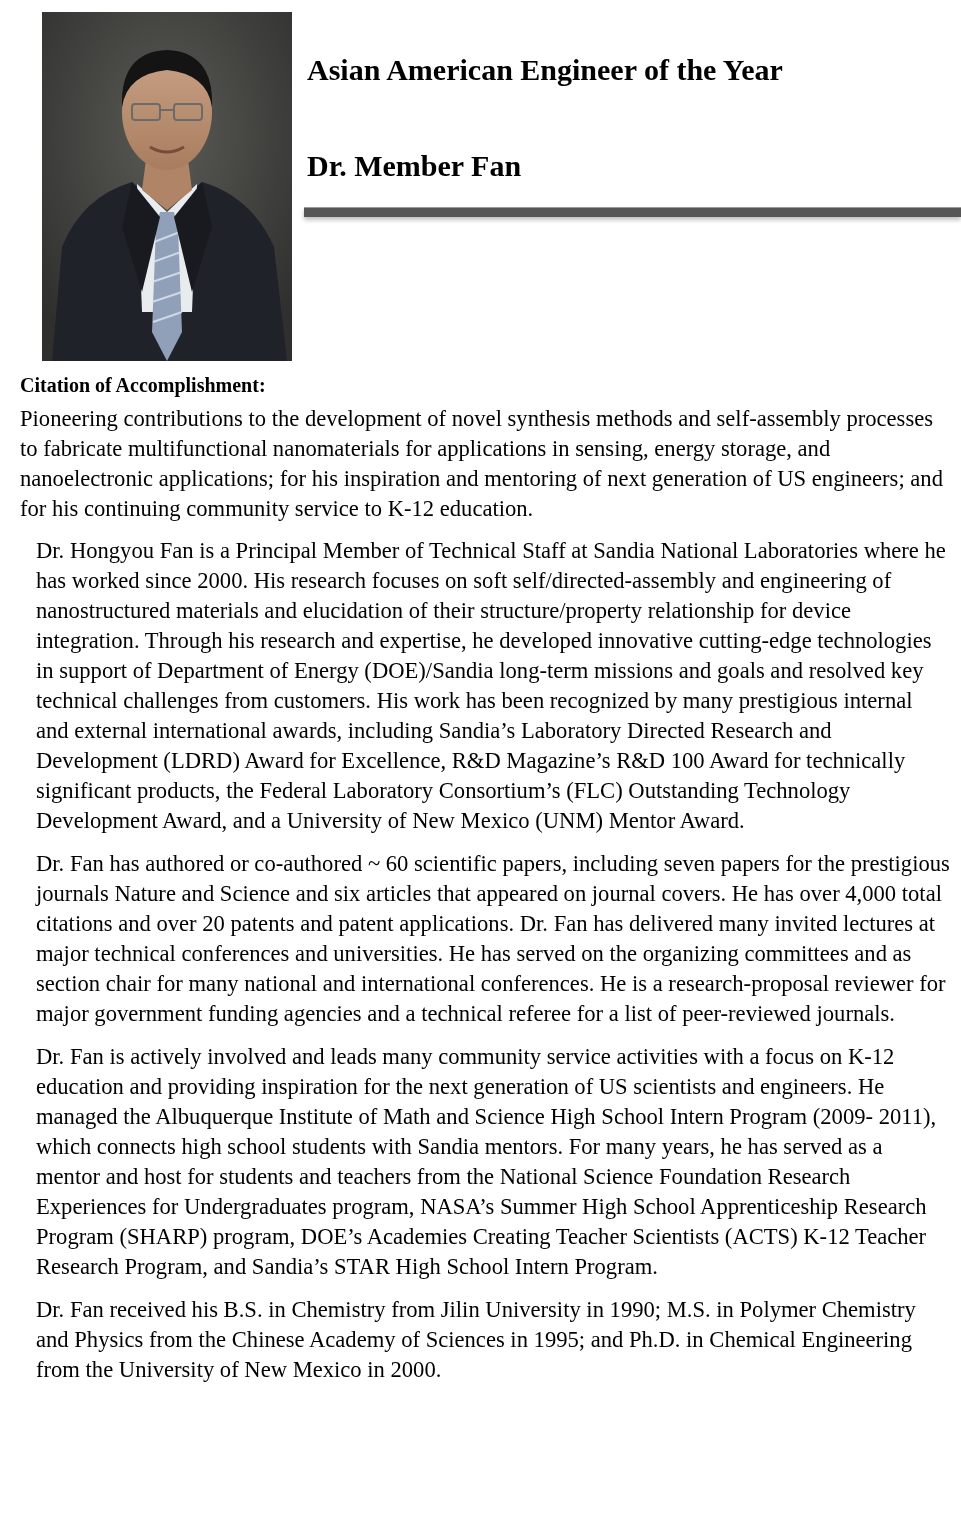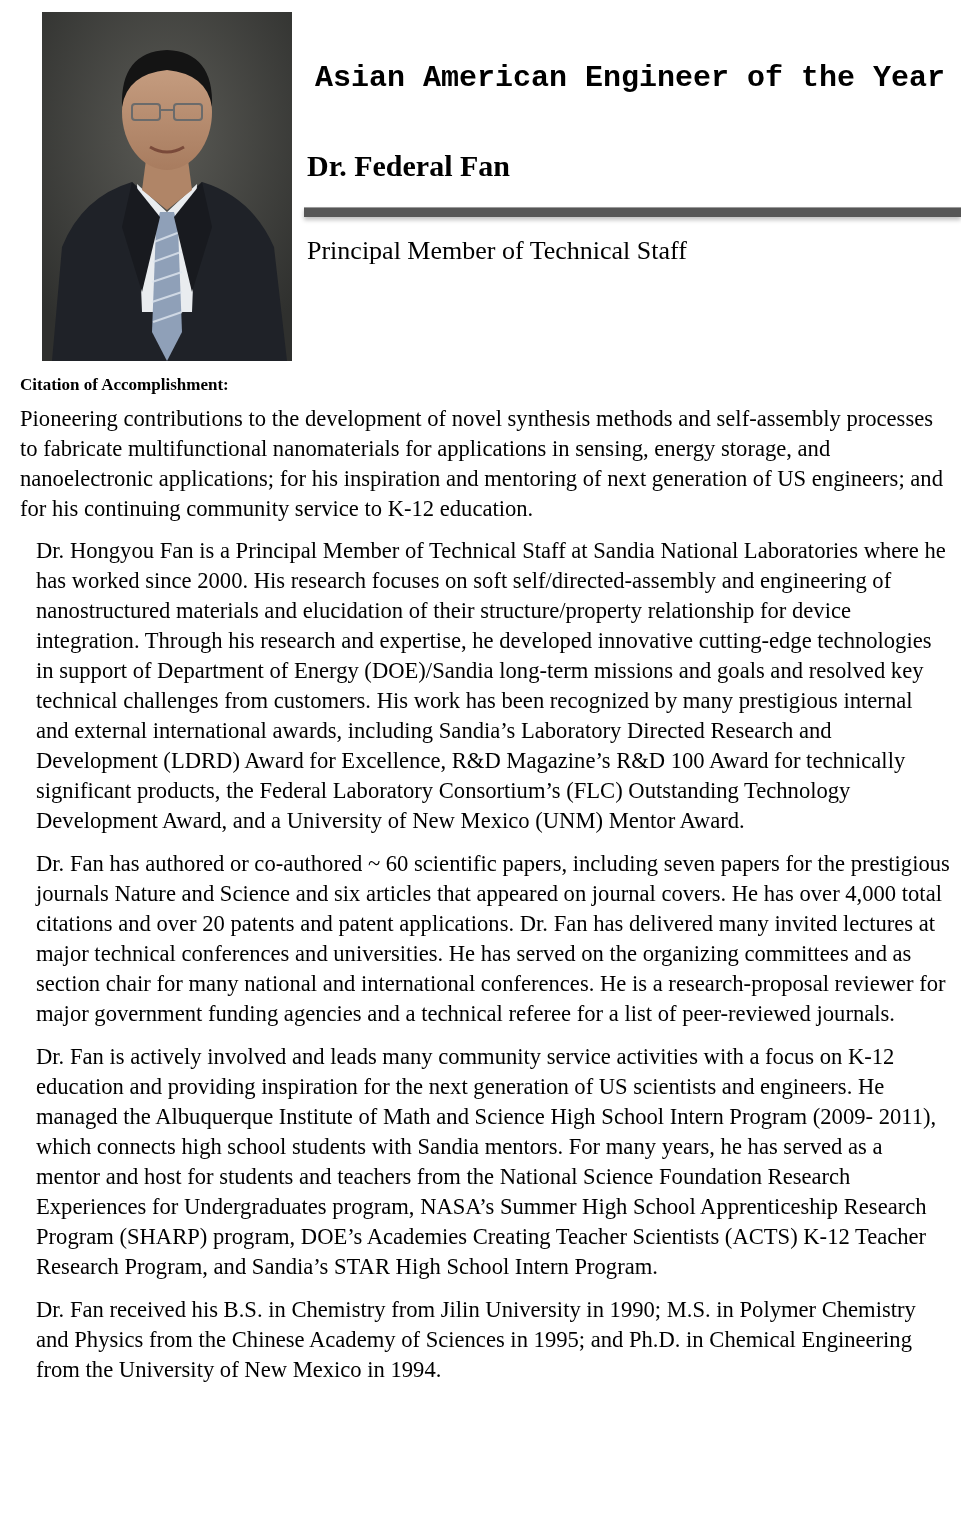--- a/index.html
+++ b/index.html
@@ -22,26 +22,25 @@
       width: 250px;
       height: 349px;
       background: linear-gradient(180deg, #3a3a38 0%, #4a4a46 40%, #3c3d3b 100%);
       overflow: hidden;
     }
     .photo svg { display: block; width: 100%; height: 100%; }
     .award-title {
       position: absolute;
       left: 307px;
       top: 50px;
-      margin: 8px;
+      margin: 0;
       font-size: 30px;
       font-weight: bold;
       line-height: 40px;
       white-space: nowrap;
-      font-family: Liberation Mono, monospace;
     }
     .person-name {
       position: absolute;
       left: 307px;
       top: 146px;
       margin: 0;
       font-size: 30px;
       font-weight: bold;
       line-height: 40px;
       white-space: nowrap;
@@ -68,21 +67,21 @@
       position: absolute;
       left: 20px;
       top: 370px;
       width: 930px;
       font-size: 22.6px;
       line-height: 30px;
     }
     .citation-heading {
       font-weight: bold;
       margin: 0 0 4px 0;
-      font-size: 17px;
+      font-size: 20px;
       line-height: 30px;
     }
     .citation-text {
       font-weight: normal;
       margin: 0 0 12px 0;
     }
     .bio-para {
       margin: 0 0 13px 16px;
     }
   </style>
@@ -129,26 +128,25 @@
       <rect x="90" y="92" width="28" height="16" rx="3"></rect>
       <rect x="132" y="92" width="28" height="16" rx="3"></rect>
       <line x1="118" y1="98" x2="132" y2="98"></line>
     </g>
 
     <path d="M108 135 Q125 145 142 135" stroke="#7a4a3a" stroke-width="3" fill="none"></path>
   </svg>
 </div>
 
 <h1 class="award-title">Asian American Engineer of the Year</h1>
-<h2 class="person-name">Dr. Federal Fan</h2>
+<h2 class="person-name">Dr. Member Fan</h2>
 <div class="divider"></div>
 <div class="position-lines">
-  <div>Principal Member of Technical Staff</div>
 </div>
 
 <div class="content">
   <div class="citation-heading">Citation of Accomplishment:</div>
   <p class="citation-text">Pioneering contributions to the development of novel synthesis methods and self-assembly processes to fabricate multifunctional nanomaterials for applications in sensing, energy storage, and nanoelectronic applications; for his inspiration and mentoring of next generation of US engineers; and for his continuing community service to K-12 education.</p>
   <p class="bio-para">Dr. Hongyou Fan is a Principal Member of Technical Staff at Sandia National Laboratories where he has worked since 2000. His research focuses on soft self/directed-assembly and engineering of nanostructured materials and elucidation of their structure/property relationship for device integration. Through his research and expertise, he developed innovative cutting-edge technologies in support of Department of Energy (DOE)/Sandia long-term missions and goals and resolved key technical challenges from customers. His work has been recognized by many prestigious internal and external international awards, including Sandia’s Laboratory Directed Research and Development (LDRD) Award for Excellence, R&amp;D Magazine’s R&amp;D 100 Award for technically significant products, the Federal Laboratory Consortium’s (FLC) Outstanding Technology Development Award, and a University of New Mexico (UNM) Mentor Award.</p>
   <p class="bio-para">Dr. Fan has authored or co-authored ~ 60 scientific papers, including seven papers for the prestigious journals Nature and Science and six articles that appeared on journal covers. He has over 4,000 total citations and over 20 patents and patent applications. Dr. Fan has delivered many invited lectures at major technical conferences and universities. He has served on the organizing committees and as section chair for many national and international conferences. He is a research-proposal reviewer for major government funding agencies and a technical referee for a list of peer-reviewed journals.</p>
   <p class="bio-para">Dr. Fan is actively involved and leads many community service activities with a focus on K-12 education and providing inspiration for the next generation of US scientists and engineers. He managed the Albuquerque Institute of Math and Science High School Intern Program (2009- 2011), which connects high school students with Sandia mentors. For many years, he has served as a mentor and host for students and teachers from the National Science Foundation Research Experiences for Undergraduates program, NASA’s Summer High School Apprenticeship Research Program (SHARP) program, DOE’s Academies Creating Teacher Scientists (ACTS) K-12 Teacher Research Program, and Sandia’s STAR High School Intern Program.</p>
-  <p class="bio-para">Dr. Fan received his B.S. in Chemistry from Jilin University in 1990; M.S. in Polymer Chemistry and Physics from the Chinese Academy of Sciences in 1995; and Ph.D. in Chemical Engineering from the University of New Mexico in 1994.</p>
+  <p class="bio-para">Dr. Fan received his B.S. in Chemistry from Jilin University in 1990; M.S. in Polymer Chemistry and Physics from the Chinese Academy of Sciences in 1995; and Ph.D. in Chemical Engineering from the University of New Mexico in 2000.</p>
 </div>
 
 </body></html>

